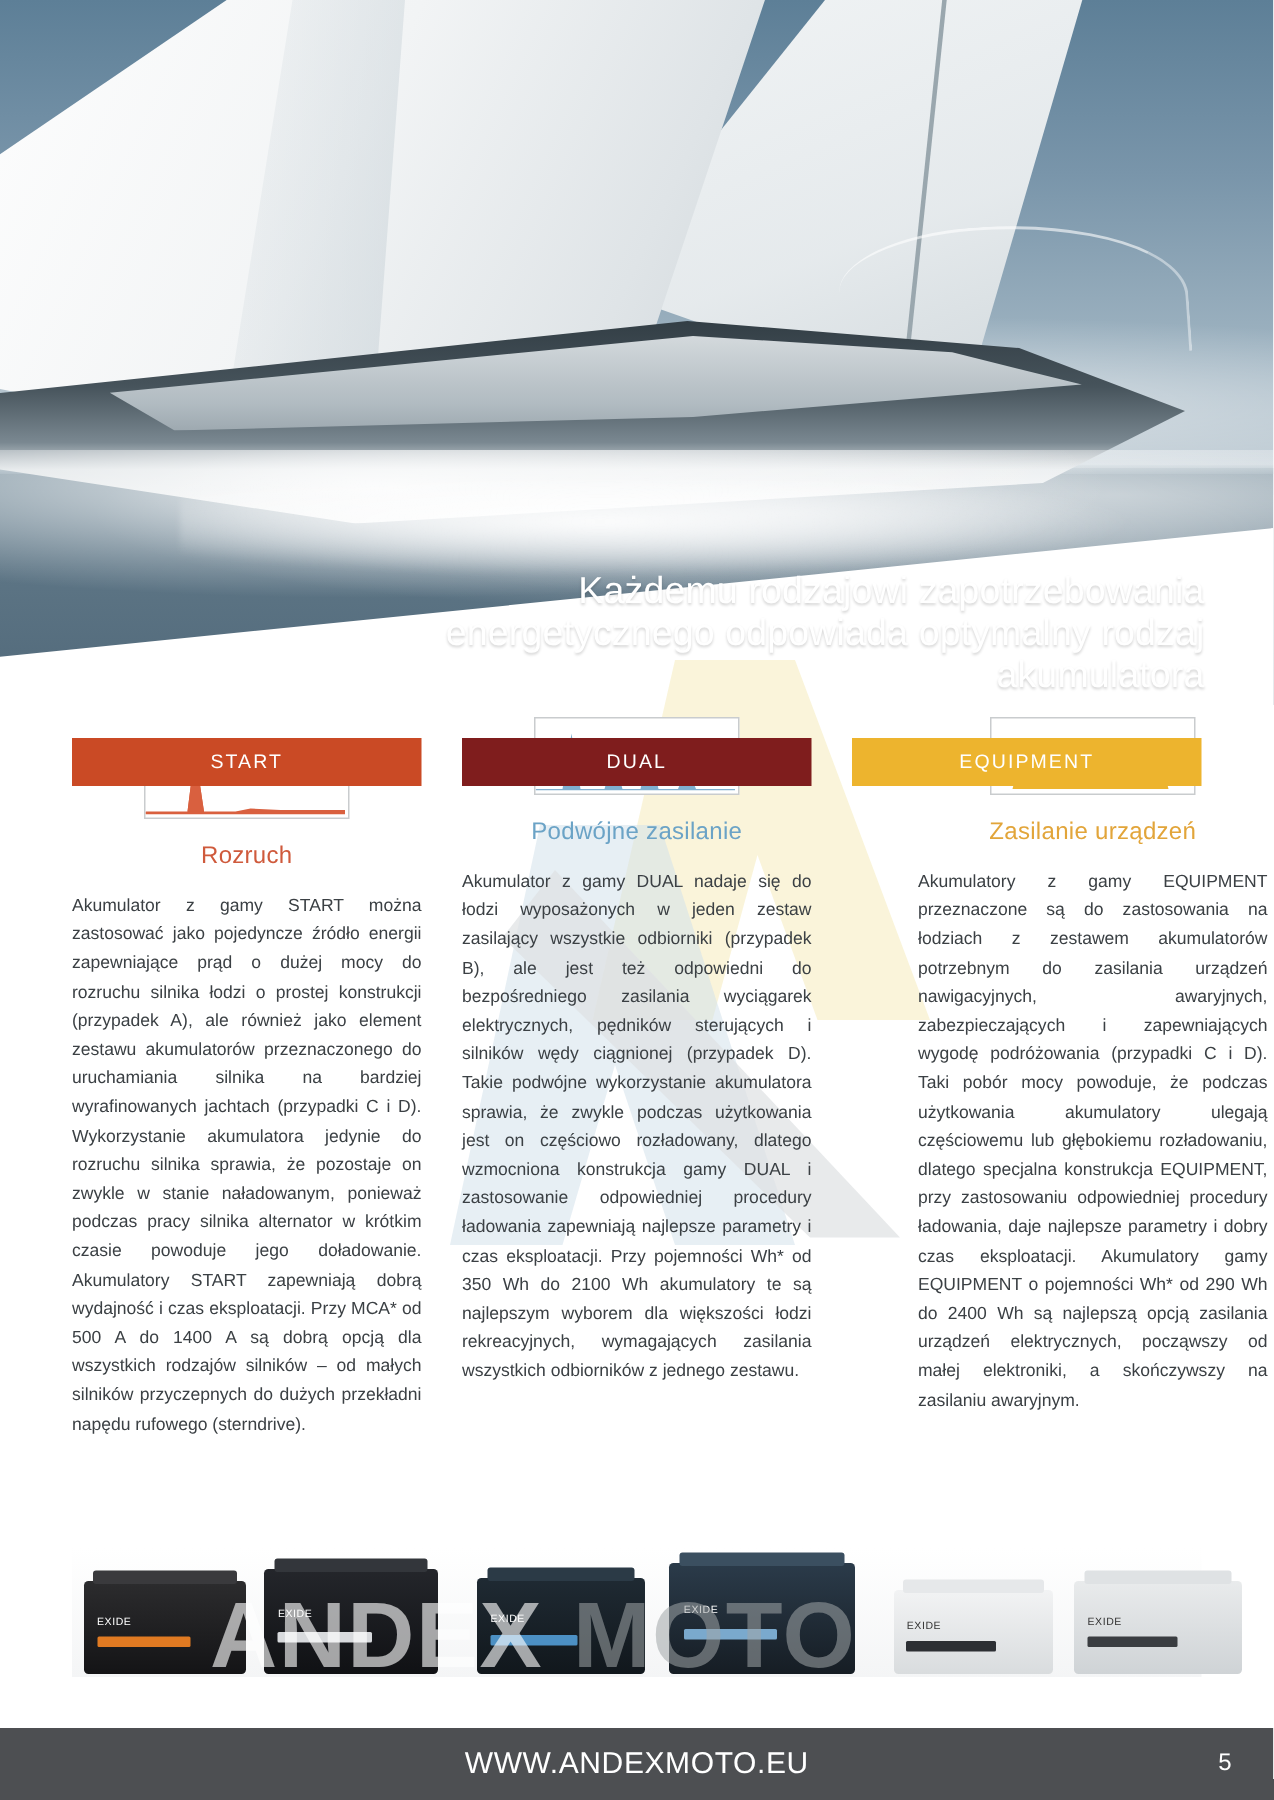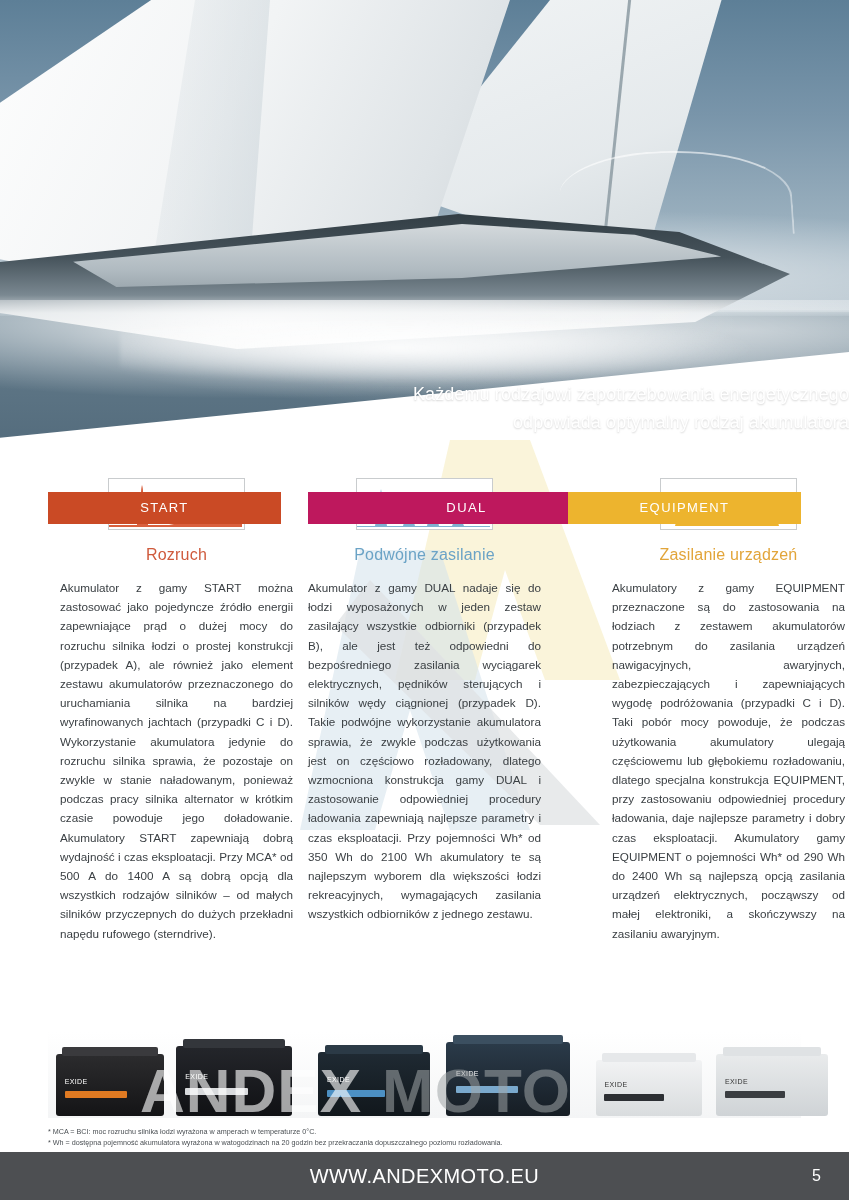--- a/index.html
+++ b/index.html
@@ -101,40 +101,41 @@
     position:absolute;left:0;top:352px;width:849px;height:130px;
     background:#ffffff;
     clip-path:polygon(0% 66%, 100% 0%, 100% 100%, 0% 100%);
   }
 
   
   .headline{
     position:absolute;right:0;top:380px;width:520px;
     text-align:right;
     color:#ffffff;
-    font-size:18px;
+    font-size:25px;
     line-height:28px;
+    padding-right:46px;
     letter-spacing:.1px;
     text-shadow:0 1px 2px rgba(0,0,0,.18);
   }
 
   
   .wm{
     position:absolute;left:300px;top:430px;width:330px;height:420px;
     opacity:.45;pointer-events:none;
   }
 
   
   .cols{
     position:absolute;left:48px;top:478px;width:753px;
   }
   .col{
     position:absolute;top:0;width:233px;
   }
-  .col.c1{left:12px;}
+  .col.c1{left:0;margin-top:16px;}
   .col.c2{left:260px;}
   .col.c3{left:540px;margin-left:24px;}
 
   .thumb{
     width:135px;height:50px;
     border:1px solid #c9ccce;
     background:#ffffff;
     position:relative;
     margin:0 auto;
     overflow:hidden;
@@ -164,21 +165,21 @@
     position:absolute;
     width:233px;height:32px;
     line-height:32px;
     text-align:center;
     color:#ffffff;
     font-size:13px;
     letter-spacing:1.4px;
     top:492px;
   }
   .cta.c1{left:48px;background:#ca4a25;}
-  .cta.c2{left:308px;background:#be185d;padding-left:42px;}
+  .cta.c2{left:308px;background:#7f1d1d;}
   .cta.c3{left:568px;background:#edb42e;}
 
   
   .strip{
     position:absolute;left:48px;top:1032px;width:753px;height:86px;
     background:linear-gradient(to bottom,#ffffff,#f4f5f6);
   }
   .bat{
     position:absolute;bottom:2px;
     border-radius:3px;
@@ -336,23 +337,19 @@
       <div class="cap" style="background:#dfe2e4;"></div>
       <div class="lbl" style="color:#333;">EXIDE</div>
       <div class="lbl2" style="background:#3a3d41;width:54%;"></div>
     </div>
   </div>
 
   <div class="bigwm">
     <span>ANDEX</span><span class="grey">MOTO</span>
   </div>
 
-  <div class="notes">
-    <div>* MCA = BCI: moc rozruchu silnika łodzi wyrażona w amperach w temperaturze 0°C.</div>
-    <div>* Wh = dostępna pojemność akumulatora wyrażona w watogodzinach na 20 godzin bez przekraczania dopuszczalnego poziomu rozładowania.</div>
-  </div>
 
   <div class="footer">
     <div class="url">WWW.ANDEXMOTO.EU</div>
     <div class="pg">5</div>
   </div>
 
 </div>
 
 </body></html>

